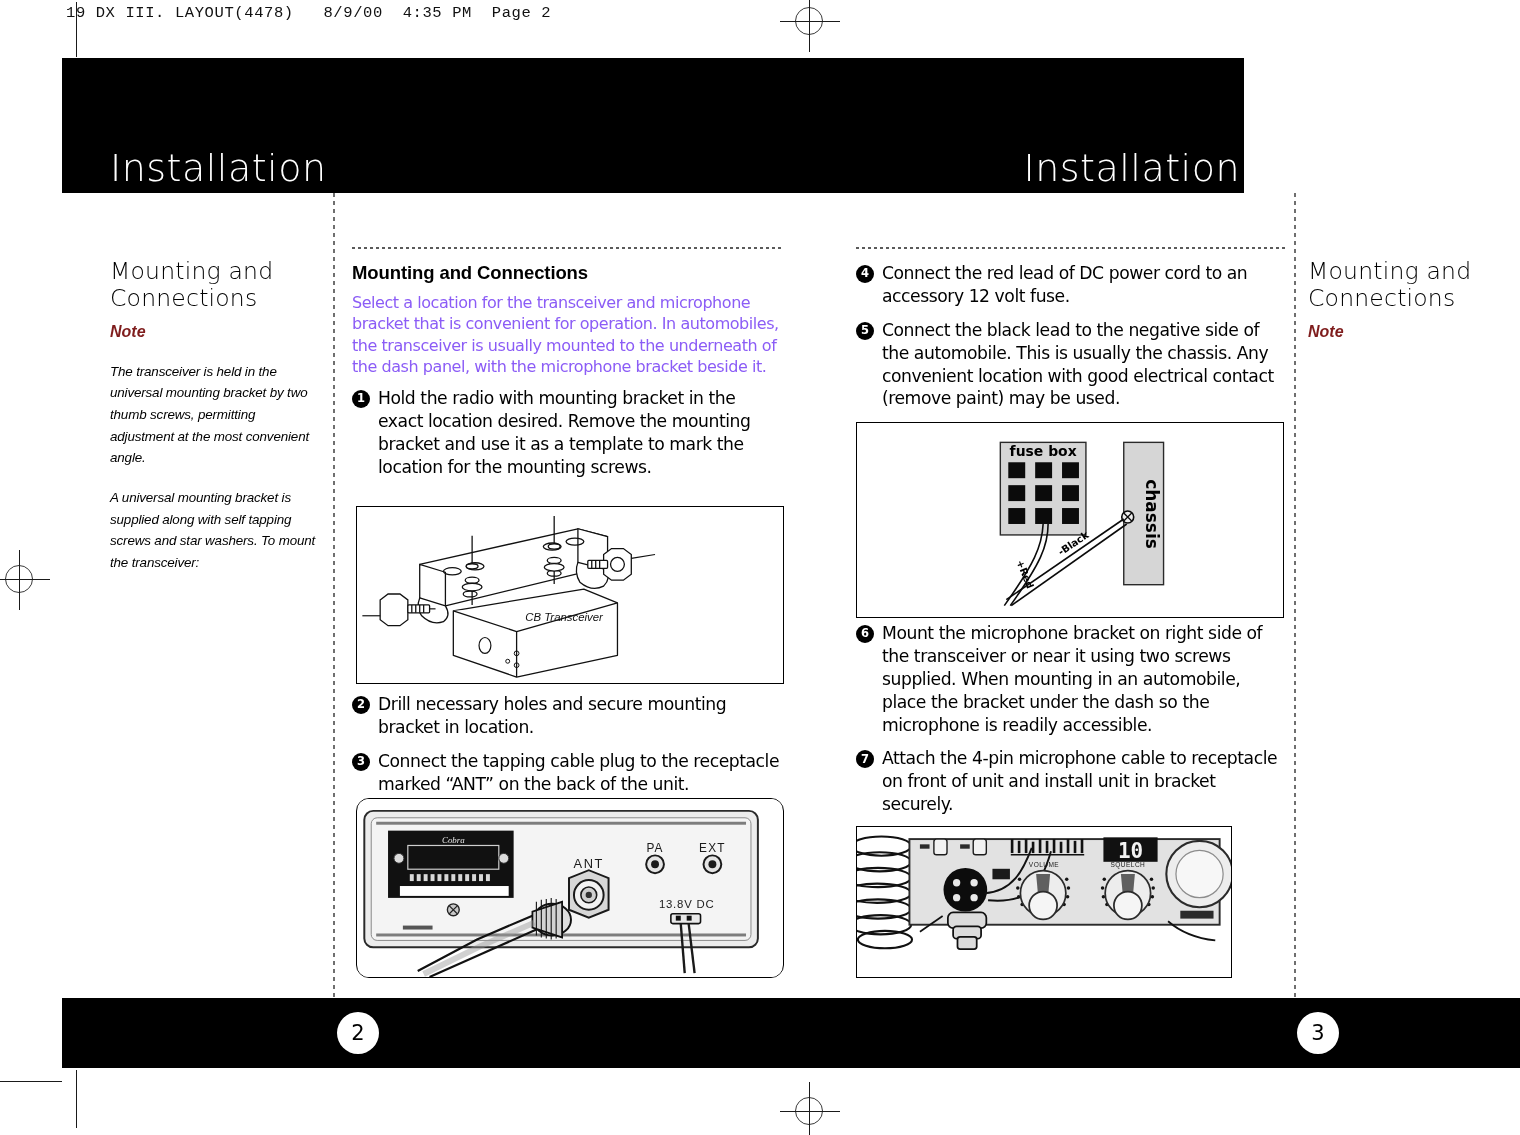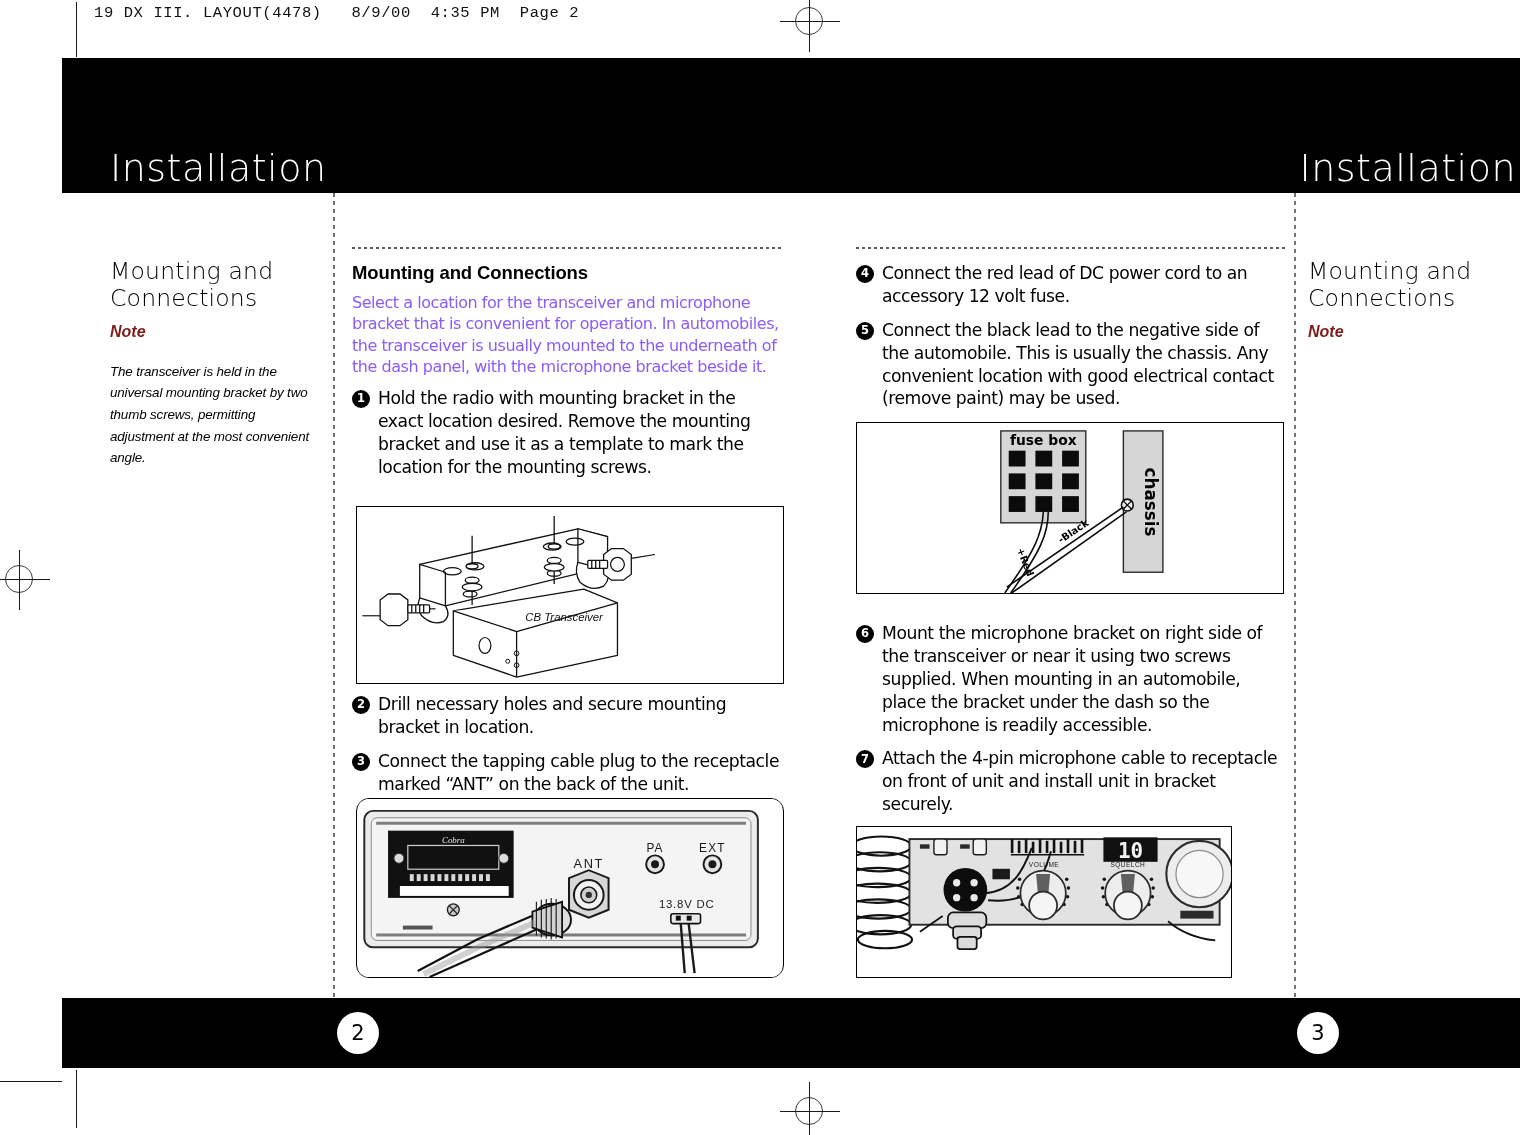--- a/index.html
+++ b/index.html
@@ -55,29 +55,28 @@
   
   .slug {
     position: absolute;
     left: 66px;
     top: 4px;
     font-family: "Liberation Mono", "DejaVu Sans Mono", monospace;
     font-size: 15.5px;
     letter-spacing: 0.6px;
     color: #111;
     white-space: pre;
-    margin-left: 28px;
   }
 
   
   .header-band {
     position: absolute;
     left: 62px;
     top: 58px;
-    width: 1458px;
+    width: 1182px;
     height: 135px;
     background: #000000;
   }
   .header-title {
     position: absolute;
     bottom: 6px;
     font-family: "DejaVu Sans", sans-serif;
     font-size: 38px;
     font-weight: 300;
     color: #ffffff;
@@ -229,21 +228,21 @@
   
   .figure {
     position: absolute;
     border: 1.5px solid #000;
     background: #ffffff;
     box-sizing: border-box;
     overflow: hidden;
   }
   .fig-bracket { left: 356px; top: 506px; width: 428px; height: 178px; font-style: italic; }
   .fig-rear    { left: 356px; top: 798px; width: 428px; height: 180px; border-radius: 13px; }
-  .fig-fuse    { left: 856px; top: 422px; width: 428px; height: 172px; }
+  .fig-fuse    { left: 856px; top: 422px; width: 428px; height: 196px; }
   .fig-front   { left: 856px; top: 826px; width: 376px; height: 152px; }
 
   .fig-svg { display: block; width: 100%; height: 100%; }
 </style>
 </head>
 <body>
 
 <div id="page">
 
   <div class="reg-mark" style="left:780px; top:-8px;">
@@ -276,20 +275,21 @@
   <div class="vrule" style="left:333px;"></div>
   <div class="vrule" style="left:1294px;"></div>
 
   <div class="hrule-dot" style="left:352px; top:247px; width:432px;"></div>
   <div class="hrule-dot" style="left:856px; top:247px; width:432px;"></div>
 
   <div class="sidecol left">
     <h2 class="side-head">Mounting and Connections</h2>
     <div class="side-note-label">Note</div>
     <p class="side-note-p">The transceiver is held in the universal mounting bracket by two thumb screws, permitting adjustment at the most convenient angle.</p>
+    <p class="side-note-p">A universal mounting bracket is supplied along with self tapping screws and star washers. To mount the transceiver:</p>
   </div>
 
   <div class="bodycol left">
     <h3 class="body-head">Mounting and Connections</h3>
     <p class="body-p">Select a location for the transceiver and microphone bracket that is convenient for operation. In automobiles, the transceiver is usually mounted to the underneath of the dash panel, with the microphone bracket beside it.</p>
 
     <div class="step">
       <span class="step-num">1</span>
       <span class="step-text">Hold the radio with mounting bracket in the exact location desired. Remove the mounting bracket and use it as a template to mark the location for the mounting screws.</span>
     </div>

